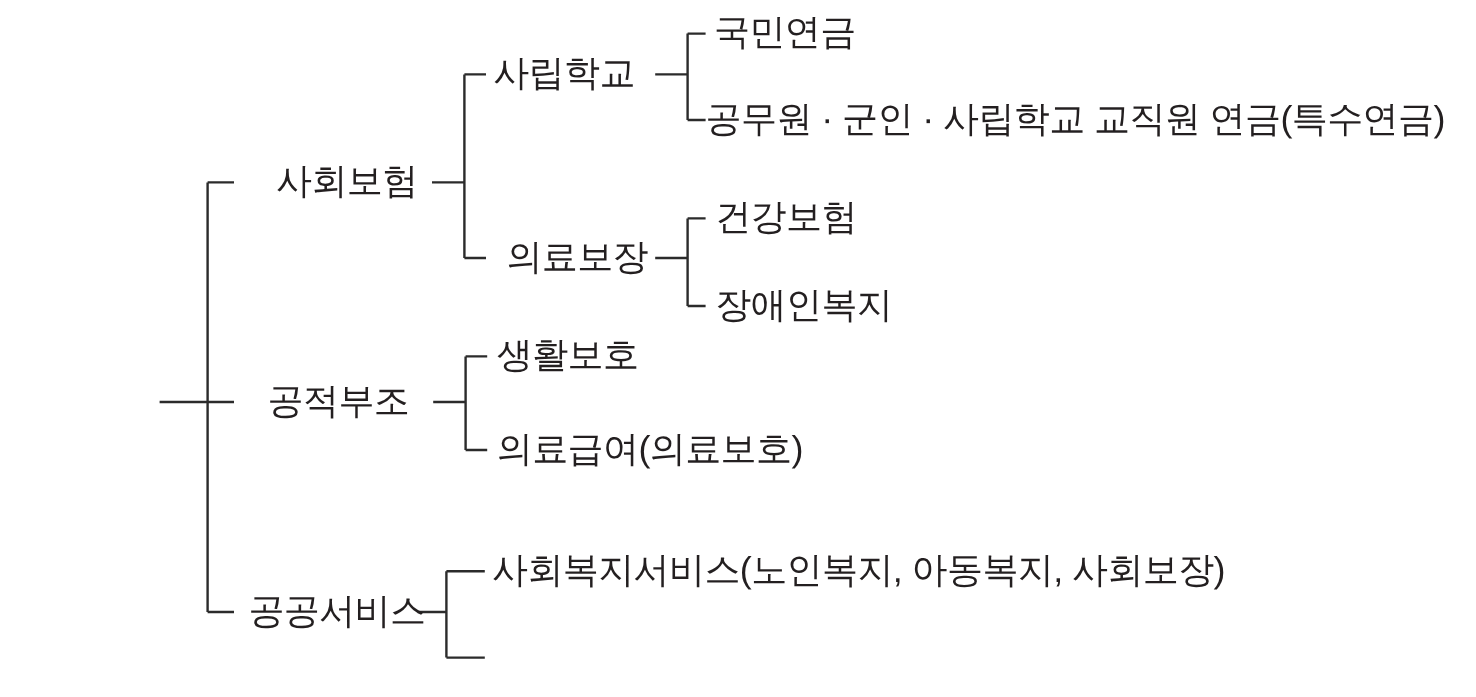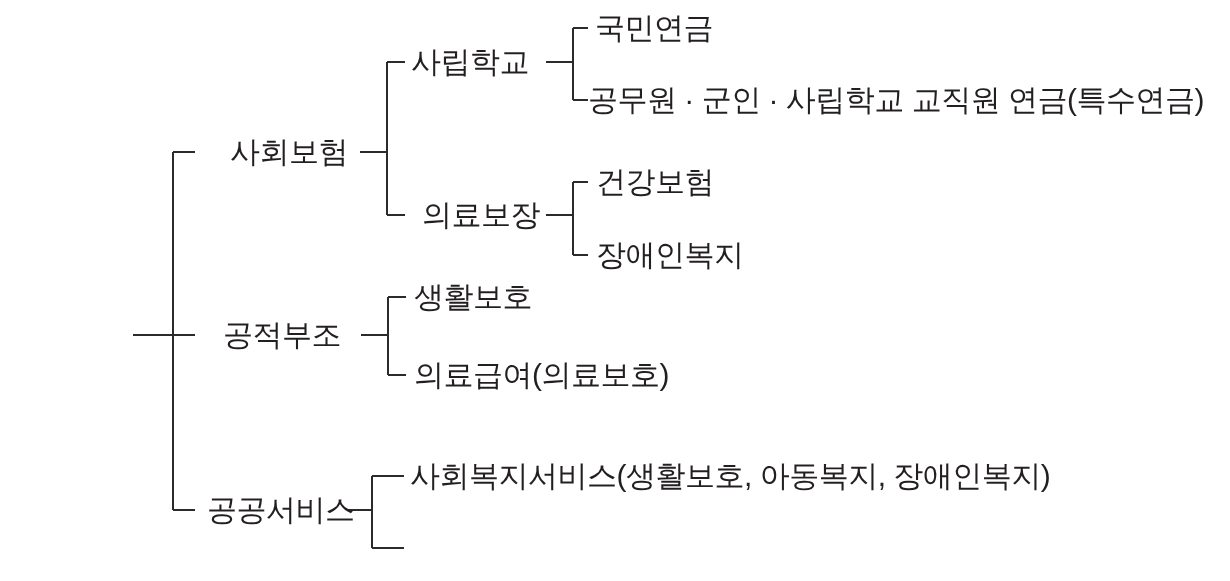--- a/index.html
+++ b/index.html
@@ -62,15 +62,15 @@
 
   <div class="node" style="left:595px; top:28px">국민연금</div>
   <div class="node" style="left:588px; top:100px">공무원 · 군인 · 사립학교 교직원 연금(특수연금)</div>
 
   <div class="node" style="left:596px; top:182px">건강보험</div>
   <div class="node" style="left:596px; top:255px">장애인복지</div>
 
   <div class="node" style="left:414px; top:297px">생활보호</div>
   <div class="node" style="left:414px; top:375px">의료급여(의료보호)</div>
 
-  <div class="node" style="left:410px; top:476px">사회복지서비스(생활보호, 아동복지, 장애인복지)</div>
+  <div class="node" style="left:410px; top:476px">사회복지서비스(노인복지, 아동복지, 사회보장)</div>
 
 </div>
 
 </body></html>

